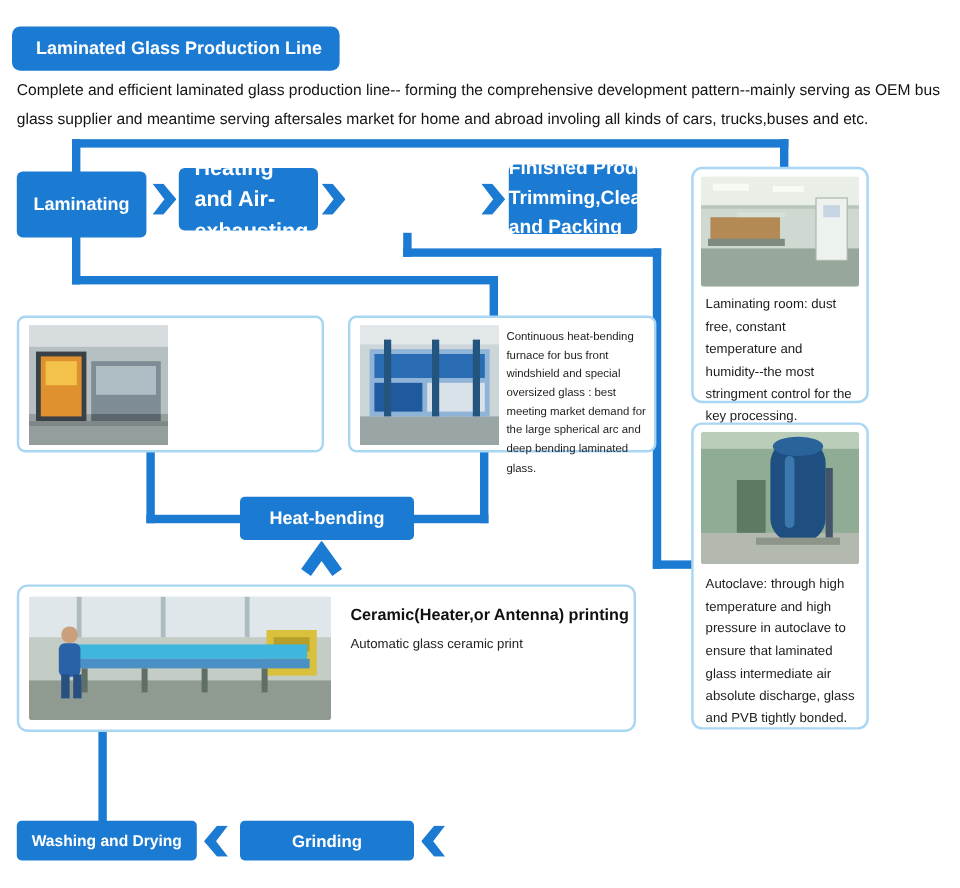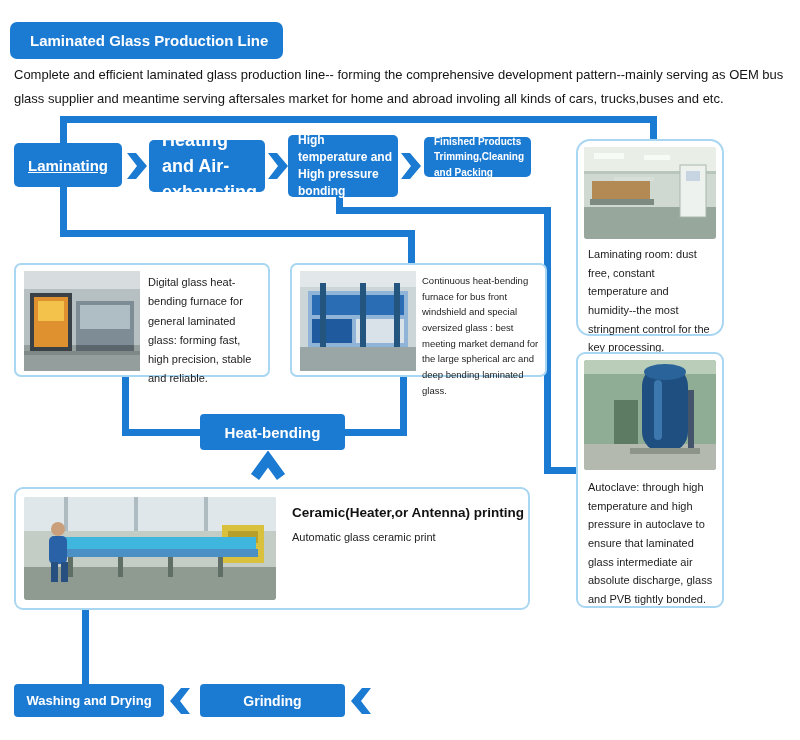--- a/index.html
+++ b/index.html
@@ -57,35 +57,34 @@
   <div class="line" style="left:122px; top:375px; width:7px; height:61px;"></div>
   <div class="line" style="left:122px; top:429px; width:82px; height:7px;"></div>
   <div class="line" style="left:400px; top:375px; width:7px; height:61px;"></div>
   <div class="line" style="left:343px; top:429px; width:64px; height:7px;"></div>
 
   <div class="line" style="left:82px; top:608px; width:7px; height:79px;"></div>
 
   <div class="title-banner">Laminated Glass Production Line</div>
   <div class="description">Complete and efficient laminated glass production line-- forming the comprehensive development pattern--mainly serving as OEM bus glass supplier and meantime serving aftersales market for home and abroad involing all kinds of cars, trucks,buses and etc.</div>
 
-  <div class="blue-box center" style="left:14px; top:143px; width:108px; height:44px; font-size:15px;text-decoration:underline;">Laminating</div>
+  <div class="blue-box center" style="left:14px; top:143px; width:108px; height:55px; font-size:15px;">Laminating</div>
 
   <div class="chev chev-right" style="left:127px; top:153px;"></div>
 
   <div class="blue-box" style="left:149px; top:140px; width:116px; height:52px; font-size:18px; line-height:1.45; padding-left:13px; padding-right:6px;">Heating and Air-exhausting</div>
 
   <div class="chev chev-right" style="left:268px; top:153px;"></div>
 
-  <div class="blue-box" style="left:288px; top:135px; width:110px; height:62px; font-size:12px; line-height:1.4; padding-left:10px; padding-right:4px;">High temperature and High pressure bonding</div>
 
   <div class="chev chev-right" style="left:401px; top:153px;"></div>
 
-  <div class="blue-box" style="left:424px; top:137px; width:107px; height:40px; font-size:10px; line-height:1.55; padding-left:10px; padding-right:4px;">Finished Products Trimming,Cleaning and Packing</div>
+  <div class="blue-box" style="left:424px; top:137px; width:107px; height:58px; font-size:16px; line-height:1.55; padding-right:4px;">Finished Products Trimming,Cleaning and Packing</div>
 
-  <div class="panel" style="left:576px; top:139px; width:148px; height:197px;border-radius:14px;">
+  <div class="panel" style="left:576px; top:139px; width:148px; height:197px;">
     <div class="photo" style="width:132px; height:92px;">
       <svg width="132" height="92" viewBox="0 0 132 92" xmlns="http://www.w3.org/2000/svg">
         <rect width="132" height="92" fill="#cfd9d2"></rect>
         <rect width="132" height="26" fill="#e9efe6"></rect>
         <rect y="24" width="132" height="3" fill="#b9c6bc"></rect>
         <rect y="60" width="132" height="32" fill="#97a79b"></rect>
         <rect x="10" y="6" width="30" height="6" fill="#f7fbf5"></rect>
         <rect x="60" y="8" width="26" height="5" fill="#f7fbf5"></rect>
         <rect x="96" y="18" width="26" height="52" fill="#eef2ee" stroke="#aab8ac"></rect>
         <rect x="102" y="24" width="14" height="10" fill="#c7d4e2"></rect>
@@ -122,21 +121,20 @@
         <rect y="74" width="116" height="26" fill="#939e9d"></rect>
         <rect x="52" y="30" width="58" height="44" fill="#7e8d95"></rect>
         <rect x="56" y="34" width="50" height="24" fill="#aebec4"></rect>
         <rect x="52" y="74" width="58" height="6" fill="#5a666c"></rect>
         <rect x="6" y="22" width="42" height="58" fill="#3a4146"></rect>
         <rect x="10" y="26" width="34" height="50" fill="#e0912f"></rect>
         <rect x="14" y="30" width="26" height="20" fill="#f2c24a"></rect>
         <rect x="0" y="80" width="116" height="4" fill="#7d8887"></rect>
       </svg>
     </div>
-    <div class="blurb" style="left:132px; top:8px; width:116px; font-size:11px; line-height:1.75;">Digital glass heat-bending furnace for general laminated glass: forming fast, high precision, stable and reliable.</div>
   </div>
 
   <div class="mid-box" style="left:290px; top:263px; width:257px; height:114px;">
     <div class="photo" style="width:116px; height:100px;">
       <svg width="116" height="100" viewBox="0 0 116 100" xmlns="http://www.w3.org/2000/svg">
         <rect width="116" height="100" fill="#ccd5d8"></rect>
         <rect width="116" height="16" fill="#e2e8ea"></rect>
         <rect y="76" width="116" height="24" fill="#9aa5a6"></rect>
         <rect x="8" y="20" width="100" height="56" fill="#8fb4d8"></rect>
         <rect x="12" y="24" width="92" height="20" fill="#2a6db5"></rect>

